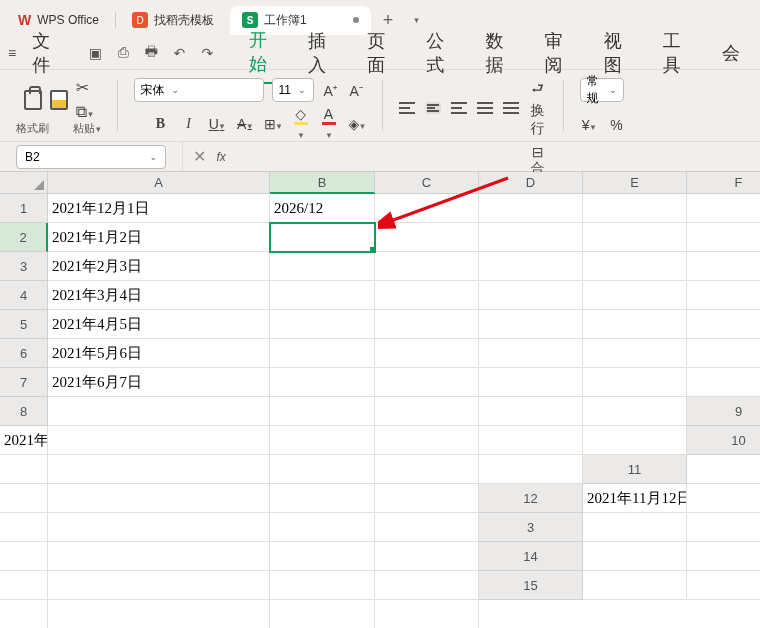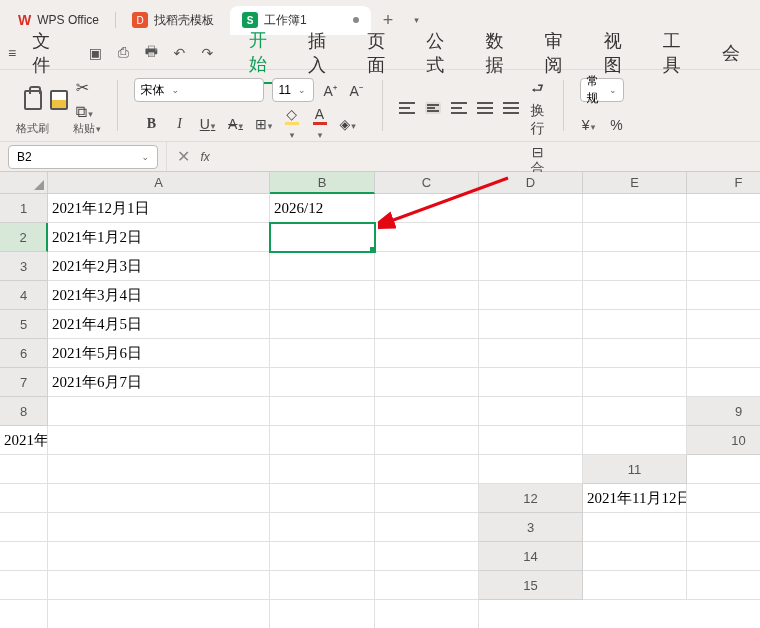--- a/index.html
+++ b/index.html
@@ -45,21 +45,21 @@
   .underline { text-decoration:underline; }
   .strike { text-decoration:line-through; }
   .color-bar { display:inline-block; width:14px; border-bottom:3px solid; }
   
   .align-grid { display:flex; flex-direction:column; gap:6px; }
   .align-row { display:flex; gap:10px; align-items:center; }
   .align-icn { width:16px; height:12px; display:flex; flex-direction:column; justify-content:space-between; cursor:pointer; }
   .align-icn span { height:2px; background:#555; }
   
   .namebox-row { display:flex; align-items:center; height:30px; background:#f2eeeb; border-bottom:1px solid #ccc; }
-  .namebox { width:150px; border:1px solid #bbb; background:#fff; margin:0 8px; height:22px; border-radius:4px; display:flex; align-items:center; padding:11px 8px; font-size:12px; justify-content:space-between; }
+  .namebox { width:150px; border:1px solid #bbb; background:#fff; margin:0 16px; height:22px; border-radius:4px; display:flex; align-items:center; padding:11px 8px; font-size:12px; justify-content:space-between; }
   .fx-area { display:flex; align-items:center; gap:10px; padding:0 10px; flex:1; border-left:1px solid #ddd; height:100%; }
   .fx-icon { font-style:italic; font-size:12px; color:#555; }
   
   .sheet { background:#fff; position:relative; }
   .grid { display:grid; grid-template-columns: 48px 222px 105px 104px 104px 104px 104px; }
   .hdr { background:#eceae8; border-right:1px solid #d0d0d0; border-bottom:1px solid #d0d0d0; text-align:center; font-size:13px; color:#555; height:22px; line-height:22px; }
   .hdr.sel { background:#d8e8d8; border-bottom:2px solid #0f9d58; }
   .hdr.corner { width:48px; }
   .hdr.corner::after { content:""; position:absolute; right:3px; bottom:3px; border:5px solid transparent; border-right-color:#999; border-bottom-color:#999; }
   .rh { background:#eceae8; border-right:1px solid #d0d0d0; border-bottom:1px solid #d0d0d0; text-align:center; font-size:13px; color:#555; height:29px; line-height:29px; }
@@ -128,21 +128,21 @@
         <span class="ricon">⧉<span class="dd">▾</span></span>
       </div>
     </div>
     <div class="rgroup-row" style="gap:24px">
       <span class="rgroup-label">格式刷</span>
       <span class="rgroup-label"><span>粘贴</span><span class="dd">▾</span></span>
     </div>
   </div>
   <div class="ribbon-sep"></div>
 
-  <div class="rgroup" style="align-items:center">
+  <div class="rgroup" style="align-items:flex-end">
     <div class="rgroup-row">
       <div class="font-sel w1">
         <span>宋体</span>
           <span class="dd">⌄</span>
       </div>
       <div class="font-sel w2">
         <span>11</span>
           <span class="dd">⌄</span>
       </div>
       <span class="fbtn">A⁺</span>

